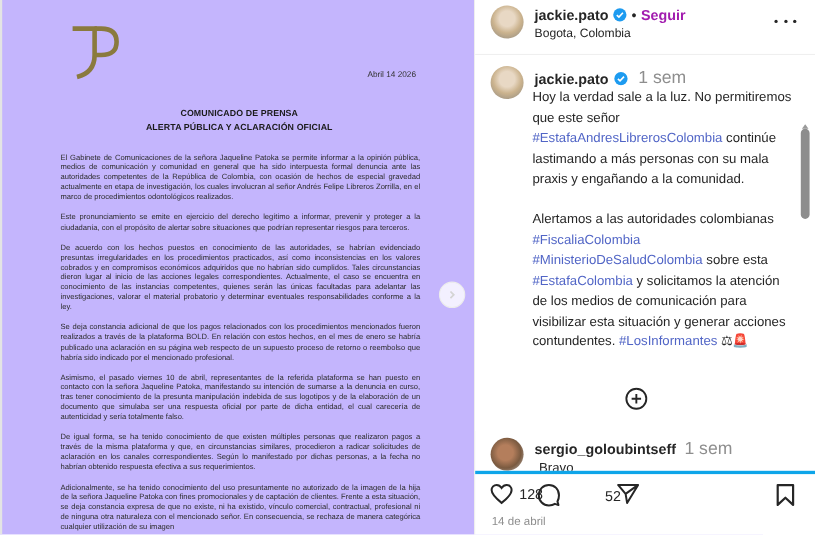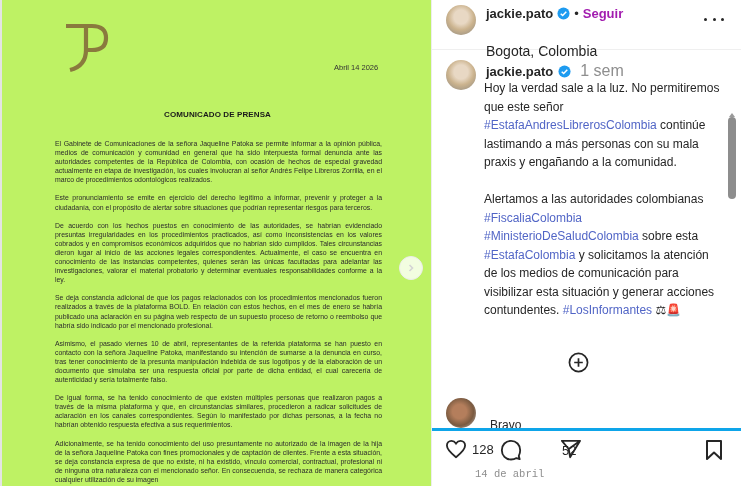--- a/index.html
+++ b/index.html
@@ -2,31 +2,31 @@
 <html><head>
 <meta charset="utf-8">
 <style>
   * { box-sizing: border-box; margin: 0; padding: 0; }
   html, body { width: 741px; height: 486px; overflow: hidden; background: #ffffff; }
   body { font-family: "DejaVu Sans", sans-serif; color: #262626; position: relative; }
 
   
   .doc-pane {
     position: absolute; left: 0; top: 0; width: 431px; height: 486px;
-    background: #bef264; border-left: 2px solid #e4e4e4; overflow: hidden; padding-left: 17px;
+    background: #c4b5fd; border-left: 2px solid #e4e4e4; overflow: hidden; padding-left: 17px;
   }
   .doc-logo { position: absolute; left: 62px; top: 20px; width: 46px; height: 54px; }
   .doc-date {
     position: absolute; left: 332px; top: 63px;
     font-family: "Liberation Sans", sans-serif; font-size: 7.5px; color: #333;
   }
   .doc-title {
     position: absolute; left: 0; width: 431px; text-align: center;
     font-family: "Liberation Sans", sans-serif; font-weight: bold; font-size: 8px; color: #1a1a1a;
-    line-height: 13px; top: 96px; letter-spacing: 0.1px; margin-top: 12px;
+    line-height: 13px; top: 96px; letter-spacing: 0.1px;
   }
   .doc-body {
     position: absolute; left: 53px; top: 139px; width: 327px;
     font-family: "Liberation Sans", sans-serif; font-size: 6.9px; line-height: 9.1px;
     color: #2b2b2b; text-align: justify;
   }
   .doc-body p { margin-bottom: 9px; }
 
   .next-btn {
     position: absolute; left: 397px; top: 256px; width: 24px; height: 24px;
@@ -42,21 +42,21 @@
   .avatar {
     position: absolute; width: 30px; height: 30px; border-radius: 50%; overflow: hidden;
   }
   .avatar-jackie { background: radial-gradient(circle at 50% 40%, #e8d8c4 0 30%, #cbb38e 55%, #a79a86 80%, #dcdcdc 100%); }
   .avatar-sergio { background: radial-gradient(circle at 45% 45%, #b47e5c 0 30%, #7a5a40 60%, #c2c2c2 100%); }
   .hdr-avatar { left: 14px; top: 5px; }
   .hdr-user { position: absolute; left: 54px; top: 6px; font-size: 13px; font-weight: bold; color: #262626; font-family: "Liberation Sans", sans-serif; display: flex; align-items: center; gap: 4px; white-space: nowrap; }
   .verified { width: 13px; height: 13px; display: inline-block; }
   .dot-sep { color: #262626; font-weight: normal; }
   .follow { color: #a21caf; font-weight: bold; }
-  .hdr-loc { position: absolute; left: 54px; top: 25px; font-size: 14px; color: #262626; font-family: "Liberation Sans", sans-serif; margin-top: 18px; }
+  .hdr-loc { position: absolute; left: 54px; top: 25px; font-size: 11px; color: #262626; font-family: "Liberation Sans", sans-serif; }
   .more-btn { position: absolute; left: 272px; top: 11px; width: 20px; height: 16px; display: flex; align-items: center; justify-content: space-between; }
   .more-btn span { width: 3px; height: 3px; border-radius: 50%; background: #262626; display: block; }
 
   .comments { position: absolute; left: 0; top: 51px; width: 309px; height: 377px; overflow: hidden; }
   .cap-avatar { left: 14px; top: 9px; }
   .cap-head { position: absolute; left: 54px; top: 11px; font-size: 13px; font-family: "Liberation Sans", sans-serif; display: flex; align-items: center; gap: 5px; white-space: nowrap; }
   .cap-user { font-weight: bold; color: #262626; }
   .cap-time { color: #8e8e8e; font-size: 16px; margin-left: 4px; }
   .caption {
     position: absolute; left: 52px; top: 28px; width: 240px;
@@ -72,34 +72,35 @@
   .cmt-text { position: absolute; left: 58px; top: 367px; font-size: 12px; color: #262626; font-family: "Liberation Sans", sans-serif; }
 
   .scrollbar { position: absolute; left: 296px; top: 62px; width: 10px; height: 330px; }
   .sb-up, .sb-down { position: absolute; left: 1px; width: 0; height: 0; border-left: 3.5px solid transparent; border-right: 3.5px solid transparent; }
   .sb-up { top: 0; border-bottom: 4px solid #9a9a9a; }
   .sb-thumb { position: absolute; left: 0; top: 4px; width: 8px; height: 82px; background: #8d8d8d; border-radius: 4px; }
 
   .actions { position: absolute; left: 0; top: 428px; width: 309px; height: 58px; border-top: 3px solid #0ea5e9; }
   .act { position: absolute; top: 8px; display: flex; align-items: center; gap: 5px; }
   .act-count { font-family: "Liberation Sans", sans-serif; font-size: 13px; color: #262626; }
-  .post-date { position: absolute; left: 15px; top: 37px; font-size: 10.5px; color: #8e8e8e; font-family: Liberation Mono, monospace; margin-left: 28px; }
+  .post-date { position: absolute; left: 15px; top: 37px; font-size: 10.5px; color: #8e8e8e; font-family: Liberation Sans, sans-serif; }
   svg { display: block; }
 </style>
 </head>
 <body>
 
 <div class="doc-pane">
   <svg class="doc-logo" viewBox="0 0 46 54">
     <path d="M2 6 H22 V30 Q22 46 6 50" fill="none" stroke="#8a7a3e" stroke-width="4.2"></path>
     <path d="M22 6 H28 Q42 6 42 18 Q42 30 28 30 H22" fill="none" stroke="#8a7a3e" stroke-width="4.2"></path>
   </svg>
   <div class="doc-date">Abril 14 2026</div>
   <div class="doc-title">
     <div>COMUNICADO DE PRENSA</div>
+    <div>ALERTA PÚBLICA Y ACLARACIÓN OFICIAL</div>
   </div>
   <div class="doc-body">
     <p>El Gabinete de Comunicaciones de la señora Jaqueline Patoka se permite informar a la opinión pública, medios de comunicación y comunidad en general que ha sido interpuesta formal denuncia ante las autoridades competentes de la República de Colombia, con ocasión de hechos de especial gravedad actualmente en etapa de investigación, los cuales involucran al señor Andrés Felipe Libreros Zorrilla, en el marco de procedimientos odontológicos realizados.</p>
     <p>Este pronunciamiento se emite en ejercicio del derecho legítimo a informar, prevenir y proteger a la ciudadanía, con el propósito de alertar sobre situaciones que podrían representar riesgos para terceros.</p>
     <p>De acuerdo con los hechos puestos en conocimiento de las autoridades, se habrían evidenciado presuntas irregularidades en los procedimientos practicados, así como inconsistencias en los valores cobrados y en compromisos económicos adquiridos que no habrían sido cumplidos. Tales circunstancias dieron lugar al inicio de las acciones legales correspondientes. Actualmente, el caso se encuentra en conocimiento de las instancias competentes, quienes serán las únicas facultadas para adelantar las investigaciones, valorar el material probatorio y determinar eventuales responsabilidades conforme a la ley.</p>
     <p>Se deja constancia adicional de que los pagos relacionados con los procedimientos mencionados fueron realizados a través de la plataforma BOLD. En relación con estos hechos, en el mes de enero se habría publicado una aclaración en su página web respecto de un supuesto proceso de retorno o reembolso que habría sido indicado por el mencionado profesional.</p>
     <p>Asimismo, el pasado viernes 10 de abril, representantes de la referida plataforma se han puesto en contacto con la señora Jaqueline Patoka, manifestando su intención de sumarse a la denuncia en curso, tras tener conocimiento de la presunta manipulación indebida de sus logotipos y de la elaboración de un documento que simulaba ser una respuesta oficial por parte de dicha entidad, el cual carecería de autenticidad y sería totalmente falso.</p>
     <p>De igual forma, se ha tenido conocimiento de que existen múltiples personas que realizaron pagos a través de la misma plataforma y que, en circunstancias similares, procedieron a radicar solicitudes de aclaración en los canales correspondientes. Según lo manifestado por dichas personas, a la fecha no habrían obtenido respuesta efectiva a sus requerimientos.</p>
     <p>Adicionalmente, se ha tenido conocimiento del uso presuntamente no autorizado de la imagen de la hija de la señora Jaqueline Patoka con fines promocionales y de captación de clientes. Frente a esta situación, se deja constancia expresa de que no existe, ni ha existido, vínculo comercial, contractual, profesional ni de ninguna otra naturaleza con el mencionado señor. En consecuencia, se rechaza de manera categórica cualquier utilización de su imagen</p>
   </div>
@@ -144,37 +145,41 @@
     <div class="caption" id="caption"><span>Hoy la verdad sale a la luz. No permitiremos que este señor </span><span class="hashtag">#EstafaAndresLibrerosColombia</span><span> continúe lastimando a más personas con su mala praxis y engañando a la comunidad.
 
 Alertamos a las autoridades colombianas </span><span class="hashtag">#FiscaliaColombia</span><span> </span><span class="hashtag">#MinisterioDeSaludColombia</span><span> sobre esta </span><span class="hashtag">#EstafaColombia</span><span> y solicitamos la atención de los medios de comunicación para visibilizar esta situación y generar acciones contundentes. </span><span class="hashtag">#LosInformantes</span><span> ⚖🚨</span></div>
 
     <svg class="load-more" viewBox="0 0 22 22">
       <circle cx="11" cy="11" r="9.5" fill="none" stroke="#262626" stroke-width="1.8"></circle>
       <path d="M11 6.5 V15.5 M6.5 11 H15.5" stroke="#262626" stroke-width="1.8"></path>
     </svg>
 
     <div class="avatar avatar-sergio cmt-avatar"></div>
+    <div class="cmt-head">
+      <span class="cap-user">sergio_goloubintseff</span>
+      <span class="cap-time">1 sem</span>
+    </div>
     <div class="cmt-text">Bravo</div>
 
     <div class="scrollbar">
       <div class="sb-up"></div>
       <div class="sb-thumb"></div>
 
     </div>
   </div>
 
   <div class="actions">
     <div class="act" style="left:13px;">
       <svg width="22" height="20" viewBox="0 0 24 22">
         <path d="M12 20 C5 14.5 2 11 2 7.2 C2 4.3 4.3 2 7 2 C9 2 10.8 3.2 12 5 C13.2 3.2 15 2 17 2 C19.7 2 22 4.3 22 7.2 C22 11 19 14.5 12 20 Z" fill="none" stroke="#262626" stroke-width="2"></path>
       </svg>
       <span class="act-count">128</span>
     </div>
-    <div class="act" style="left:68px;gap:40px;">
+    <div class="act" style="left:56px;gap:40px;">
       <svg width="22" height="22" viewBox="0 0 24 24">
         <path d="M20.5 18.5 L21.5 22 L18 20.8 C16.3 21.9 14.3 22.4 12 22.4 C6.3 22.4 2 18 2 12.2 C2 6.4 6.3 2 12 2 C17.7 2 22 6.4 22 12.2 C22 14.5 21.4 16.7 20.5 18.5 Z" fill="none" stroke="#262626" stroke-width="2" stroke-linejoin="round"></path>
       </svg>
       <span class="act-count">52</span>
     </div>
     <div class="act" style="left:128px;">
       <svg width="22" height="20" viewBox="0 0 24 22">
         <path d="M2 2 H22 L11 20 L9.5 11 Z M9.5 11 L22 2" fill="none" stroke="#262626" stroke-width="2" stroke-linejoin="round"></path>
       </svg>
     </div>

